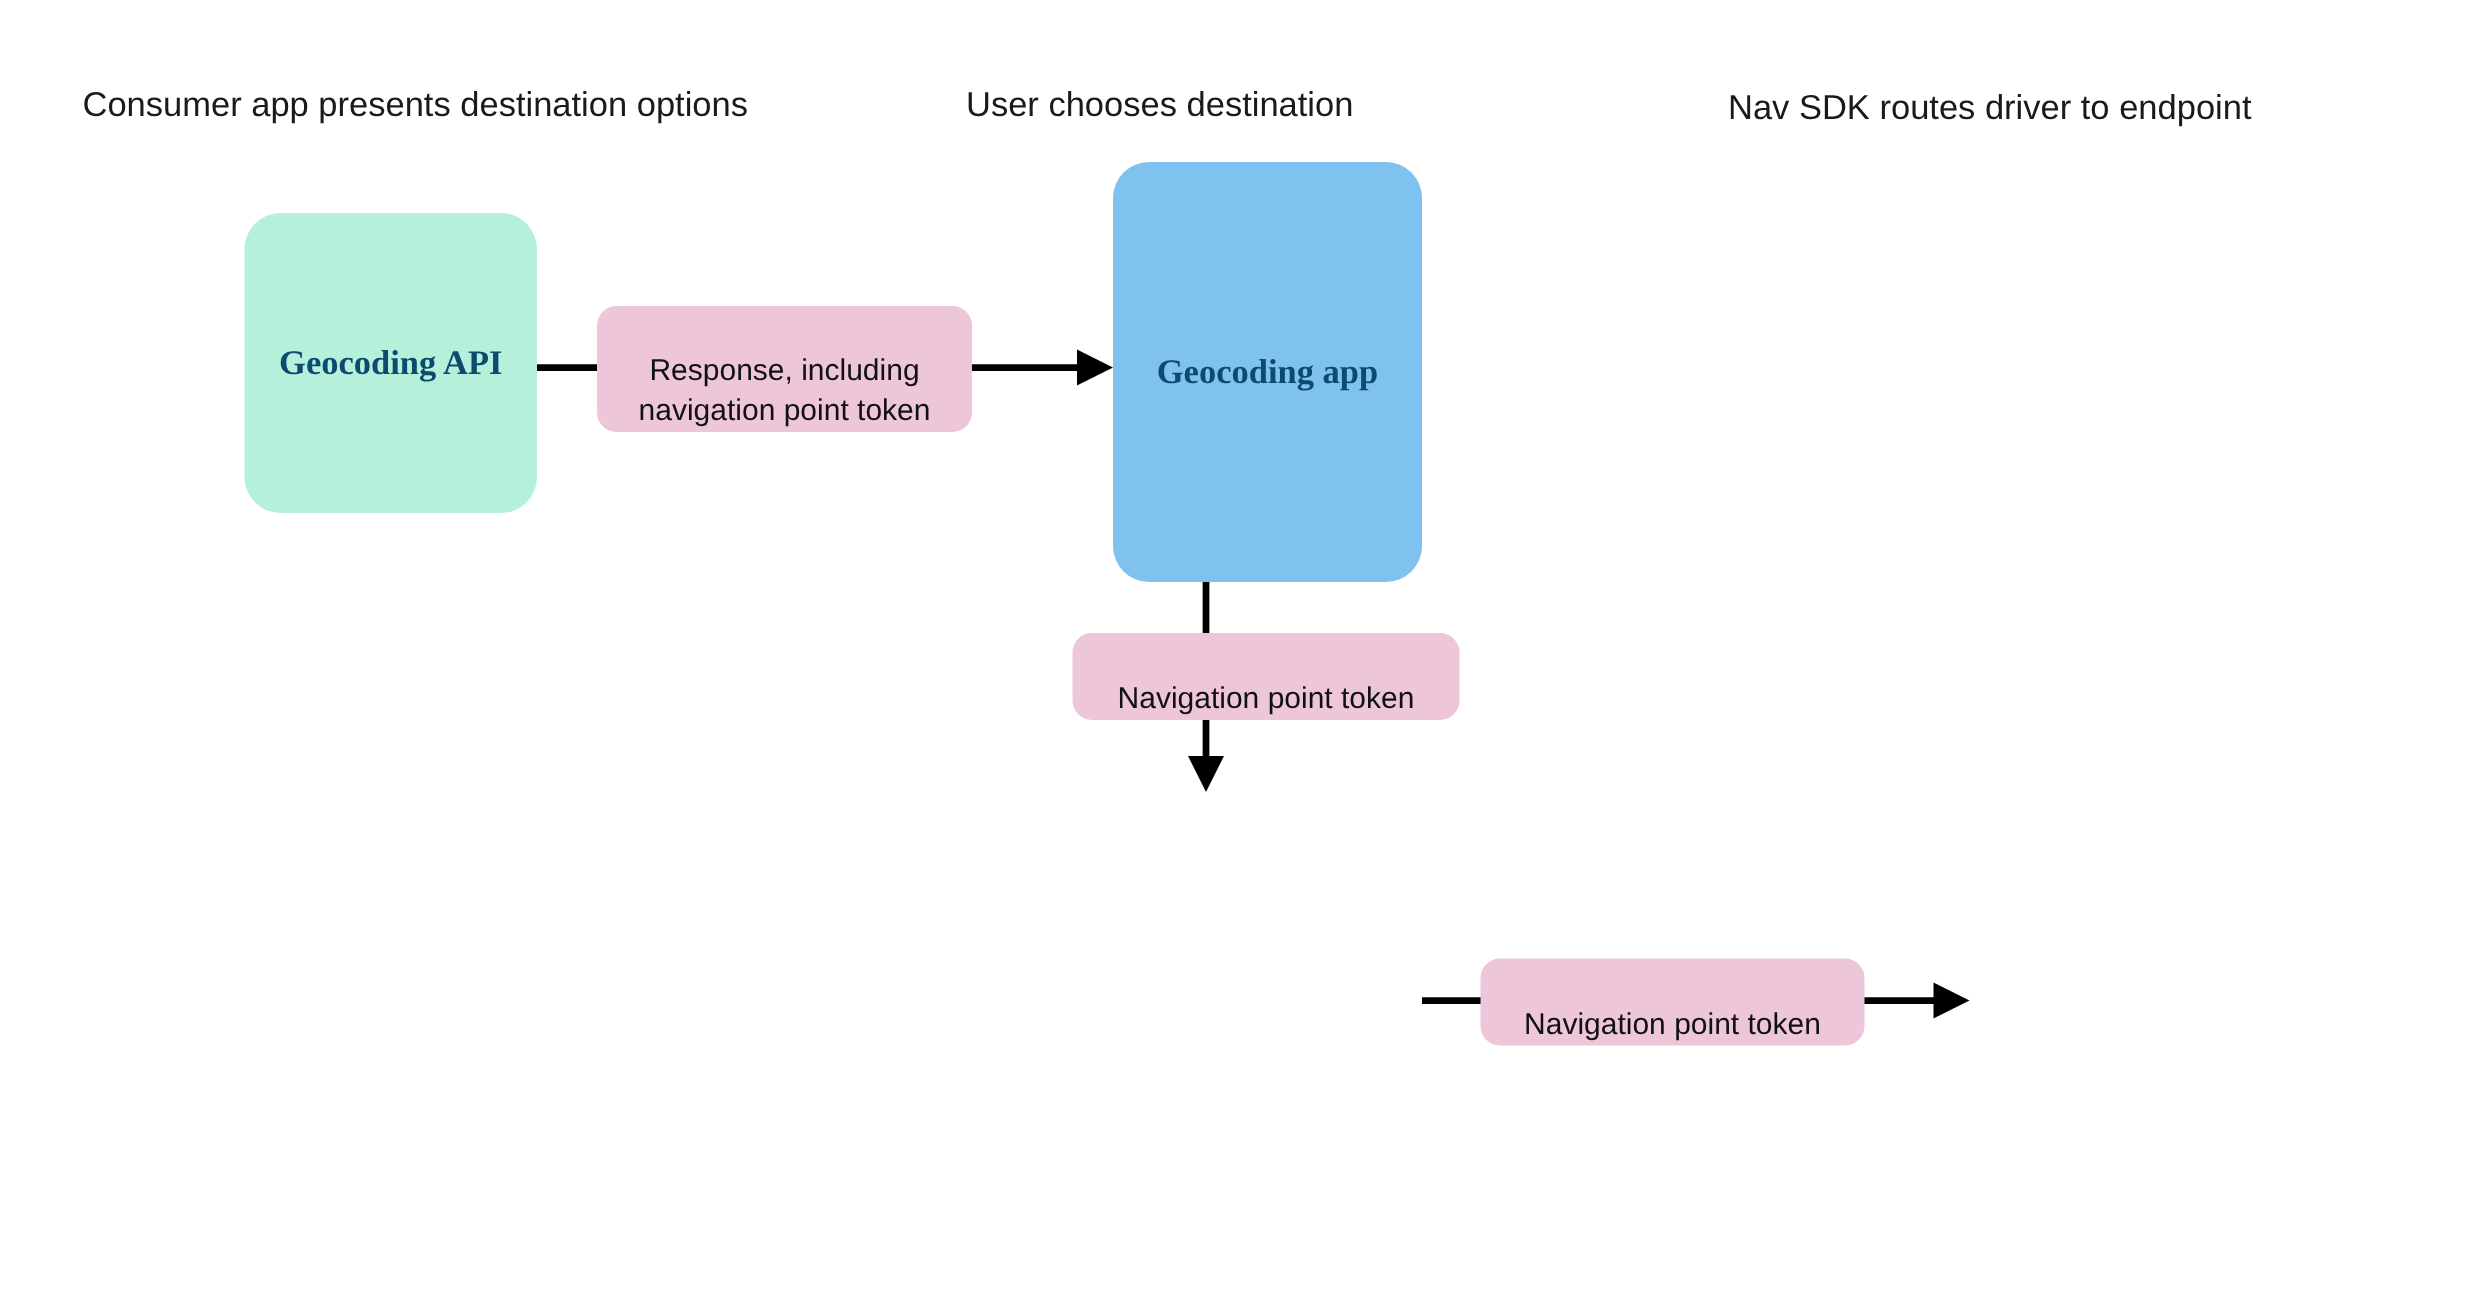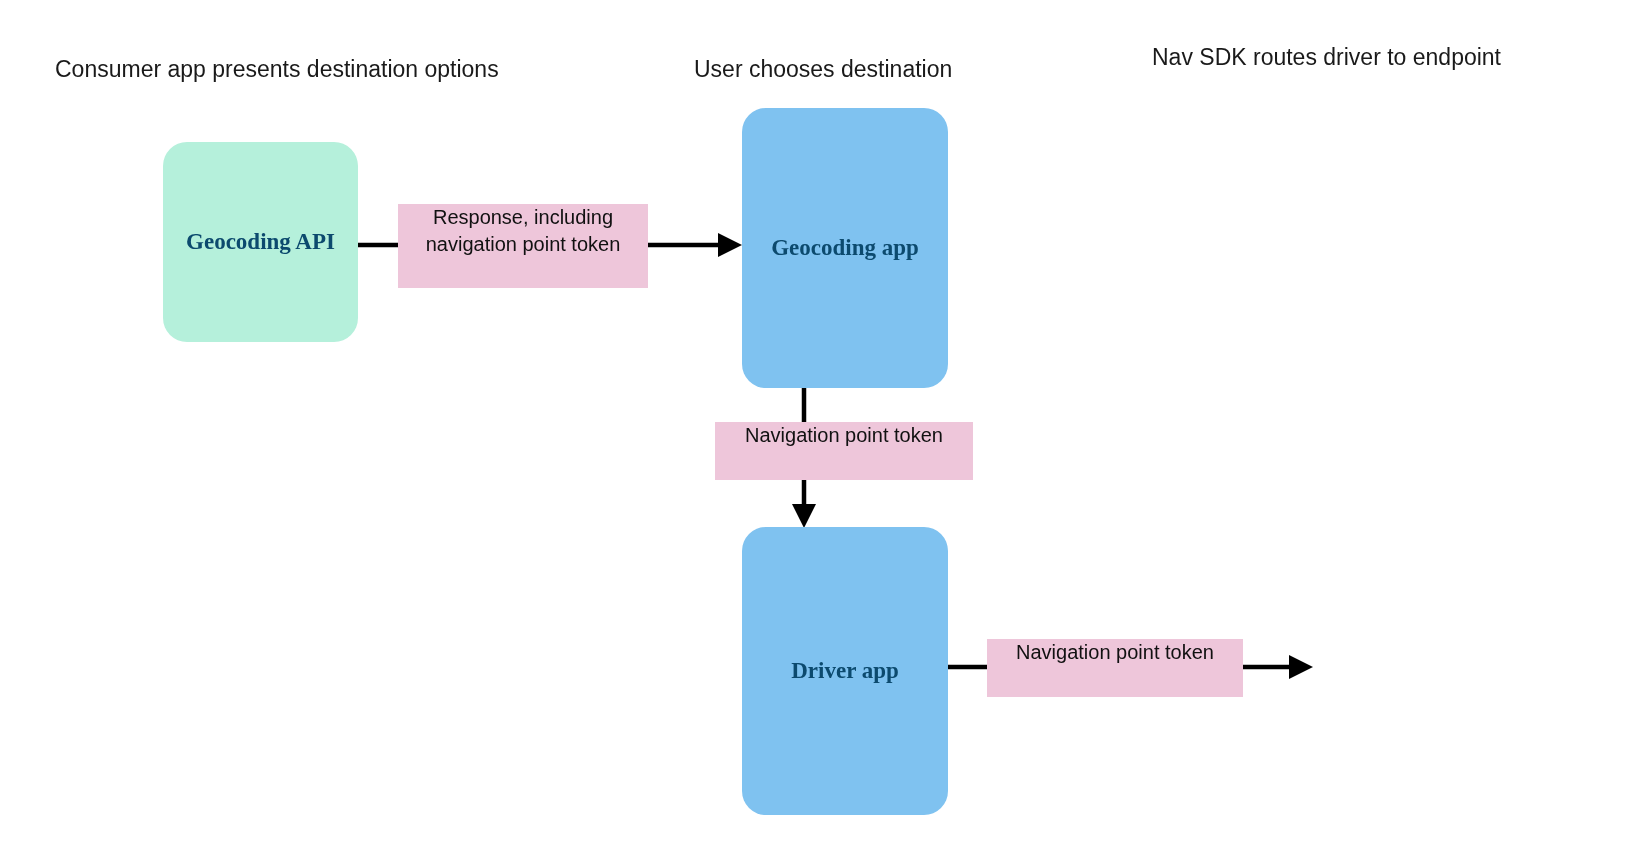--- a/index.html
+++ b/index.html
@@ -44,23 +44,24 @@
     font-weight: 700;
     color: #0c4a6e;
     white-space: nowrap;
     font-family: Liberation Serif, serif;
   }
   
   .edge-label {
     position: absolute;
     box-sizing: border-box;
     display: flex;
-    align-items: flex-start;
+    align-items: flex-end;
     justify-content: center;
     text-align: center;
+    border-radius: 13px;
   }
   .edge-label .edge-text {
     font-size: 20px;
     line-height: 27px;
     color: #111111;
     font-weight: 400;
   }
   
   .edge-svg {
     position: absolute;
@@ -81,23 +82,23 @@
     stroke: none;
   }
 </style>
 </head>
 <body>
 
 <div id="canvas">
 
   <div class="col-header" style="left:55px; top:55px;">Consumer app presents destination options</div>
 
-  <div class="col-header" style="left:694px; top:55px;">User chooses destination</div>
+  <div class="col-header" style="left:644px; top:55px;">User chooses destination</div>
 
-  <div class="col-header" style="left:1152px; top:43px;">Nav SDK routes driver to endpoint</div>
+  <div class="col-header" style="left:1152px; top:57px;">Nav SDK routes driver to endpoint</div>
 
   <svg class="edge-svg" viewBox="0 0 1646 868" width="1646" height="868">
 
     <line class="edge-line" x1="358" y1="245" x2="400" y2="245"></line>
     <line class="edge-line" x1="646" y1="245" x2="722" y2="245"></line>
     <polygon class="arrow-head" points="742,245 718,233 718,257"></polygon>
 
     <line class="edge-line" x1="804" y1="388" x2="804" y2="424"></line>
     <line class="edge-line" x1="804" y1="479" x2="804" y2="508"></line>
     <polygon class="arrow-head" points="804,528 792,504 816,504"></polygon>
@@ -108,23 +109,20 @@
   </svg>
 
   <div class="node" style="left:163px; top:142px; width:195px; height:200px; background:#b5f0db;">
     <span class="node-label">Geocoding API</span>
   </div>
 
   <div class="node" style="left:742px; top:108px; width:206px; height:280px; background:#7fc2f0;">
     <span class="node-label">Geocoding app</span>
   </div>
 
-  <div class="node" style="left:742px; top:527px; width:206px; height:288px; background:#7fc2f0;">
-    <span class="node-label">Driver app</span>
-  </div>
 
 
   <div class="edge-label" style="left:398px; top:204px; width:250px; height:84px; background:#eec6da;">
     <span class="edge-text">Response, including navigation point token</span>
   </div>
 
   <div class="edge-label" style="left:715px; top:422px; width:258px; height:58px; background:#eec6da;">
     <span class="edge-text">Navigation point token</span>
   </div>
 

